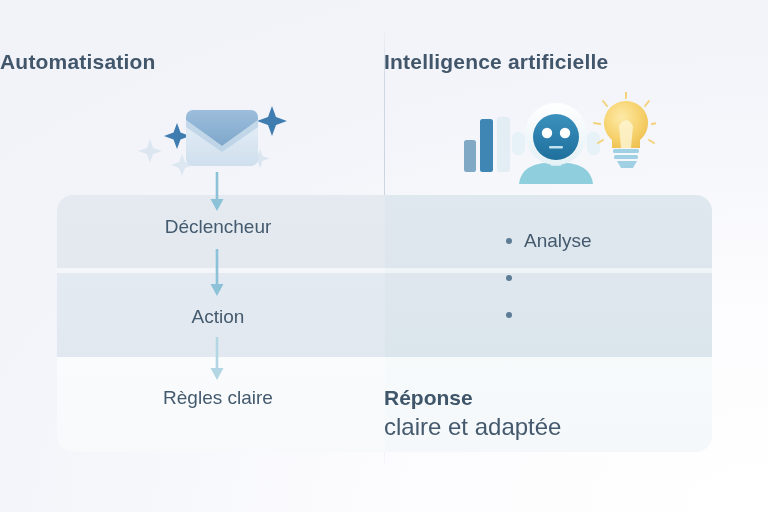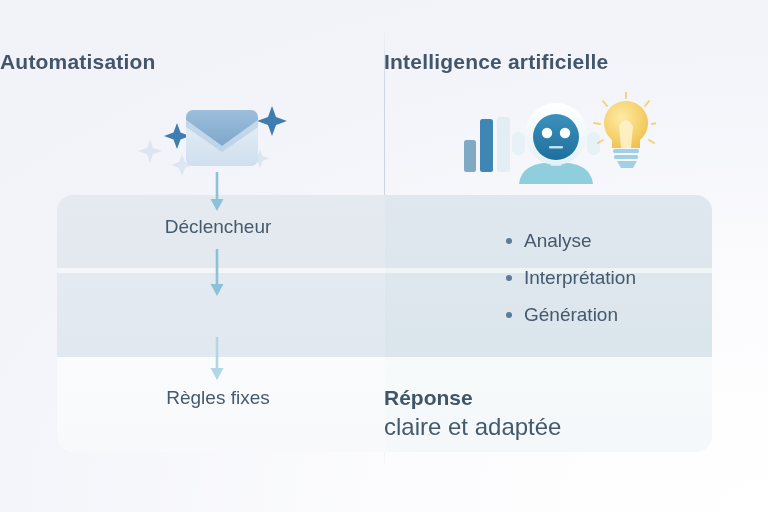--- a/index.html
+++ b/index.html
@@ -290,42 +290,41 @@
 
   <div class="flow-step step-trigger">Déclencheur</div>
 
   <div class="arrow" style="top:249px;">
     <svg width="20" height="48" viewBox="0 0 20 48">
       <line x1="10" y1="0" x2="10" y2="36" stroke="#8cc2d8" stroke-width="2.6"></line>
       <path d="M10 47 L3.5 35 L16.5 35 Z" fill="#8cc2d8"></path>
     </svg>
   </div>
 
+  <div class="flow-step step-action">Action</div>
 
   <div class="arrow" style="top:337px;">
     <svg width="20" height="44" viewBox="0 0 20 44">
       <line x1="10" y1="0" x2="10" y2="32" stroke="#b3d6e4" stroke-width="2.6"></line>
       <path d="M10 43 L3.5 31 L16.5 31 Z" fill="#b3d6e4"></path>
     </svg>
   </div>
 
-  <div class="flow-step step-rules">Règles fixes</div>
+  <div class="flow-step step-rules">Règles claire</div>
 
   <ul class="ai-list">
     <li>
       <span class="dot"></span>
       <span>Analyse</span>
     </li>
     <li>
       <span class="dot"></span>
-      <span>Interprétation</span>
     </li>
     <li>
       <span class="dot"></span>
-      <span>Génération</span>
     </li>
   </ul>
 
   <div class="outcome">
     <div class="line1">Réponse</div>
     <div class="line2">claire et adaptée</div>
   </div>
 
 </div>
 

